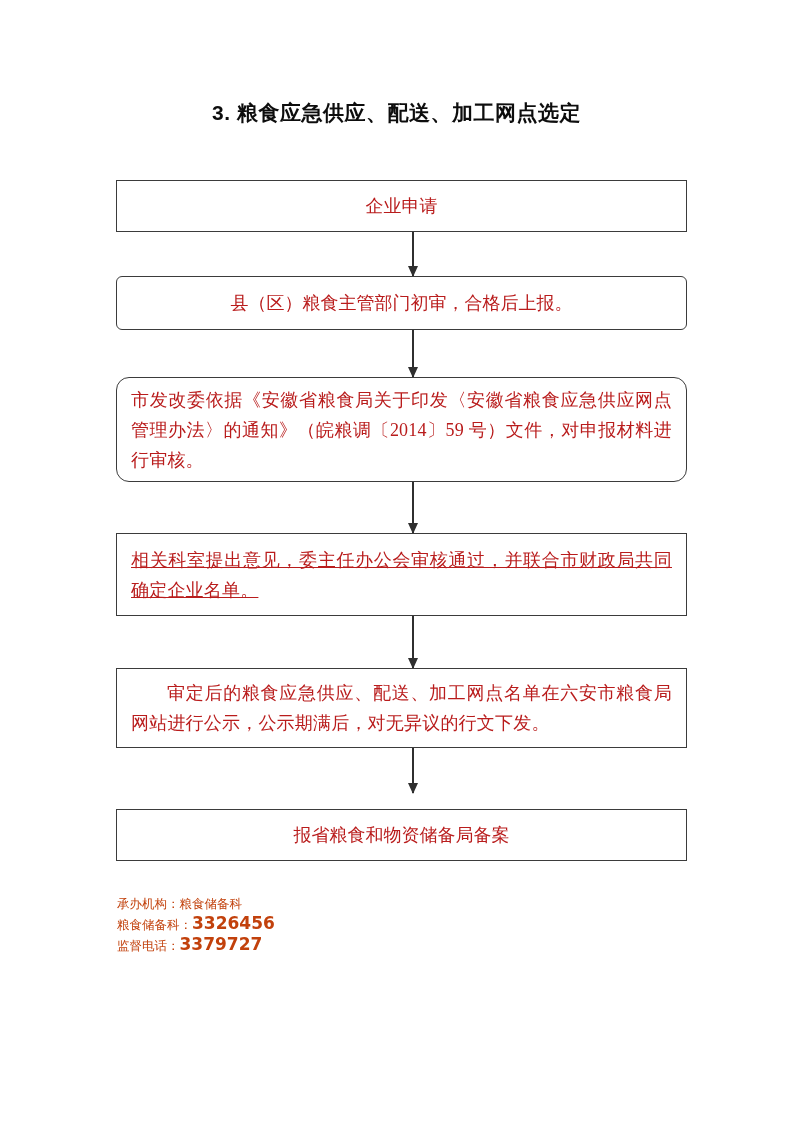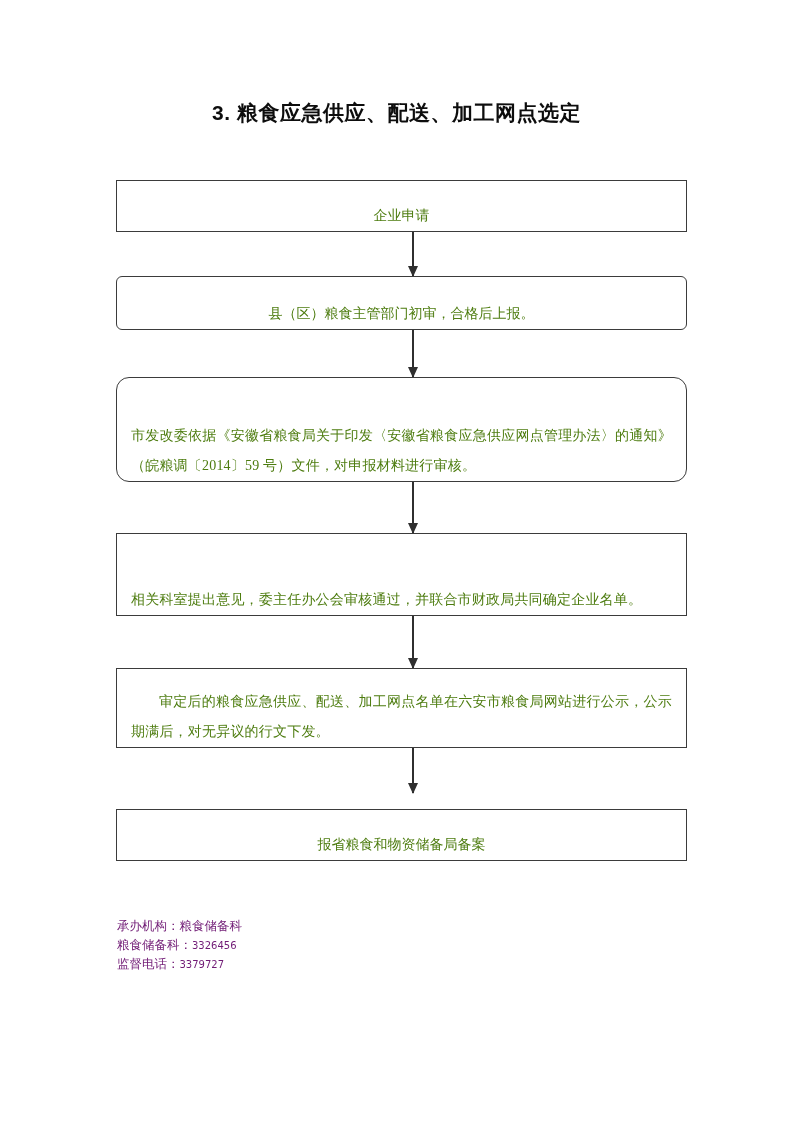--- a/index.html
+++ b/index.html
@@ -50,26 +50,26 @@
     width: 571px;
   }
 
   .node {
     position: absolute;
     left: 0;
     width: 571px;
     box-sizing: border-box;
     border: 1.6px solid #3b3b3b;
     background: #ffffff;
-    font-size: 14px;
+    font-size: 18px;
     line-height: 30px;
-    color: #4d7c0f;
+    color: #b91c1c;
     display: flex;
     flex-direction: column;
-    justify-content: flex-end;
+    justify-content: center;
   }
 
   .node .node-text {
     display: block;
     padding: 0 14px;
     white-space: pre-wrap;
     word-break: break-all;
   }
 
   .node.center .node-text {
@@ -101,33 +101,33 @@
     height: 0;
     border-left: 5.5px solid transparent;
     border-right: 5.5px solid transparent;
     border-top: 11px solid #2f2f2f;
   }
 
   
   .footer {
     position: absolute;
     left: 117px;
-    top: 917px;
+    top: 895px;
     font-size: 12.5px;
     line-height: 19px;
-    color: #701a75;
+    color: #c2410c;
   }
   .footer .line {
     display: block;
     white-space: nowrap;
   }
   .footer .num {
     font-family: "DejaVu Sans", "Liberation Sans", sans-serif;
-    font-weight: normal;
-    font-size: 10px;
+    font-weight: bold;
+    font-size: 17px;
   }
 </style>
 </head>
 <body>
 
 <div class="page">
 
   <div class="doc-title">3. 粮食应急供应、配送、加工网点选定</div>
 
   <div class="flow">
@@ -143,21 +143,21 @@
     </div>
 
     <div class="arrow" style="top:150px; height:47px;"></div>
 
     <div class="node just" style="top:197px; height:105px;border-radius:13px;">
       <span class="node-text">市发改委依据《安徽省粮食局关于印发〈安徽省粮食应急供应网点管理办法〉的通知》（皖粮调〔2014〕59 号）文件，对申报材料进行审核。</span>
     </div>
 
     <div class="arrow" style="top:302px; height:51px;"></div>
 
-    <div class="node just" style="top:353px; height:83px;">
+    <div class="node just" style="top:353px; height:83px;text-decoration:underline;">
       <span class="node-text">相关科室提出意见，委主任办公会审核通过，并联合市财政局共同确定企业名单。</span>
     </div>
 
     <div class="arrow" style="top:436px; height:52px;"></div>
 
     <div class="node just indent" style="top:488px; height:80px;">
       <span class="node-text">审定后的粮食应急供应、配送、加工网点名单在六安市粮食局网站进行公示，公示期满后，对无异议的行文下发。</span>
     </div>
 
     <div class="arrow" style="top:568px; height:45px;"></div>

